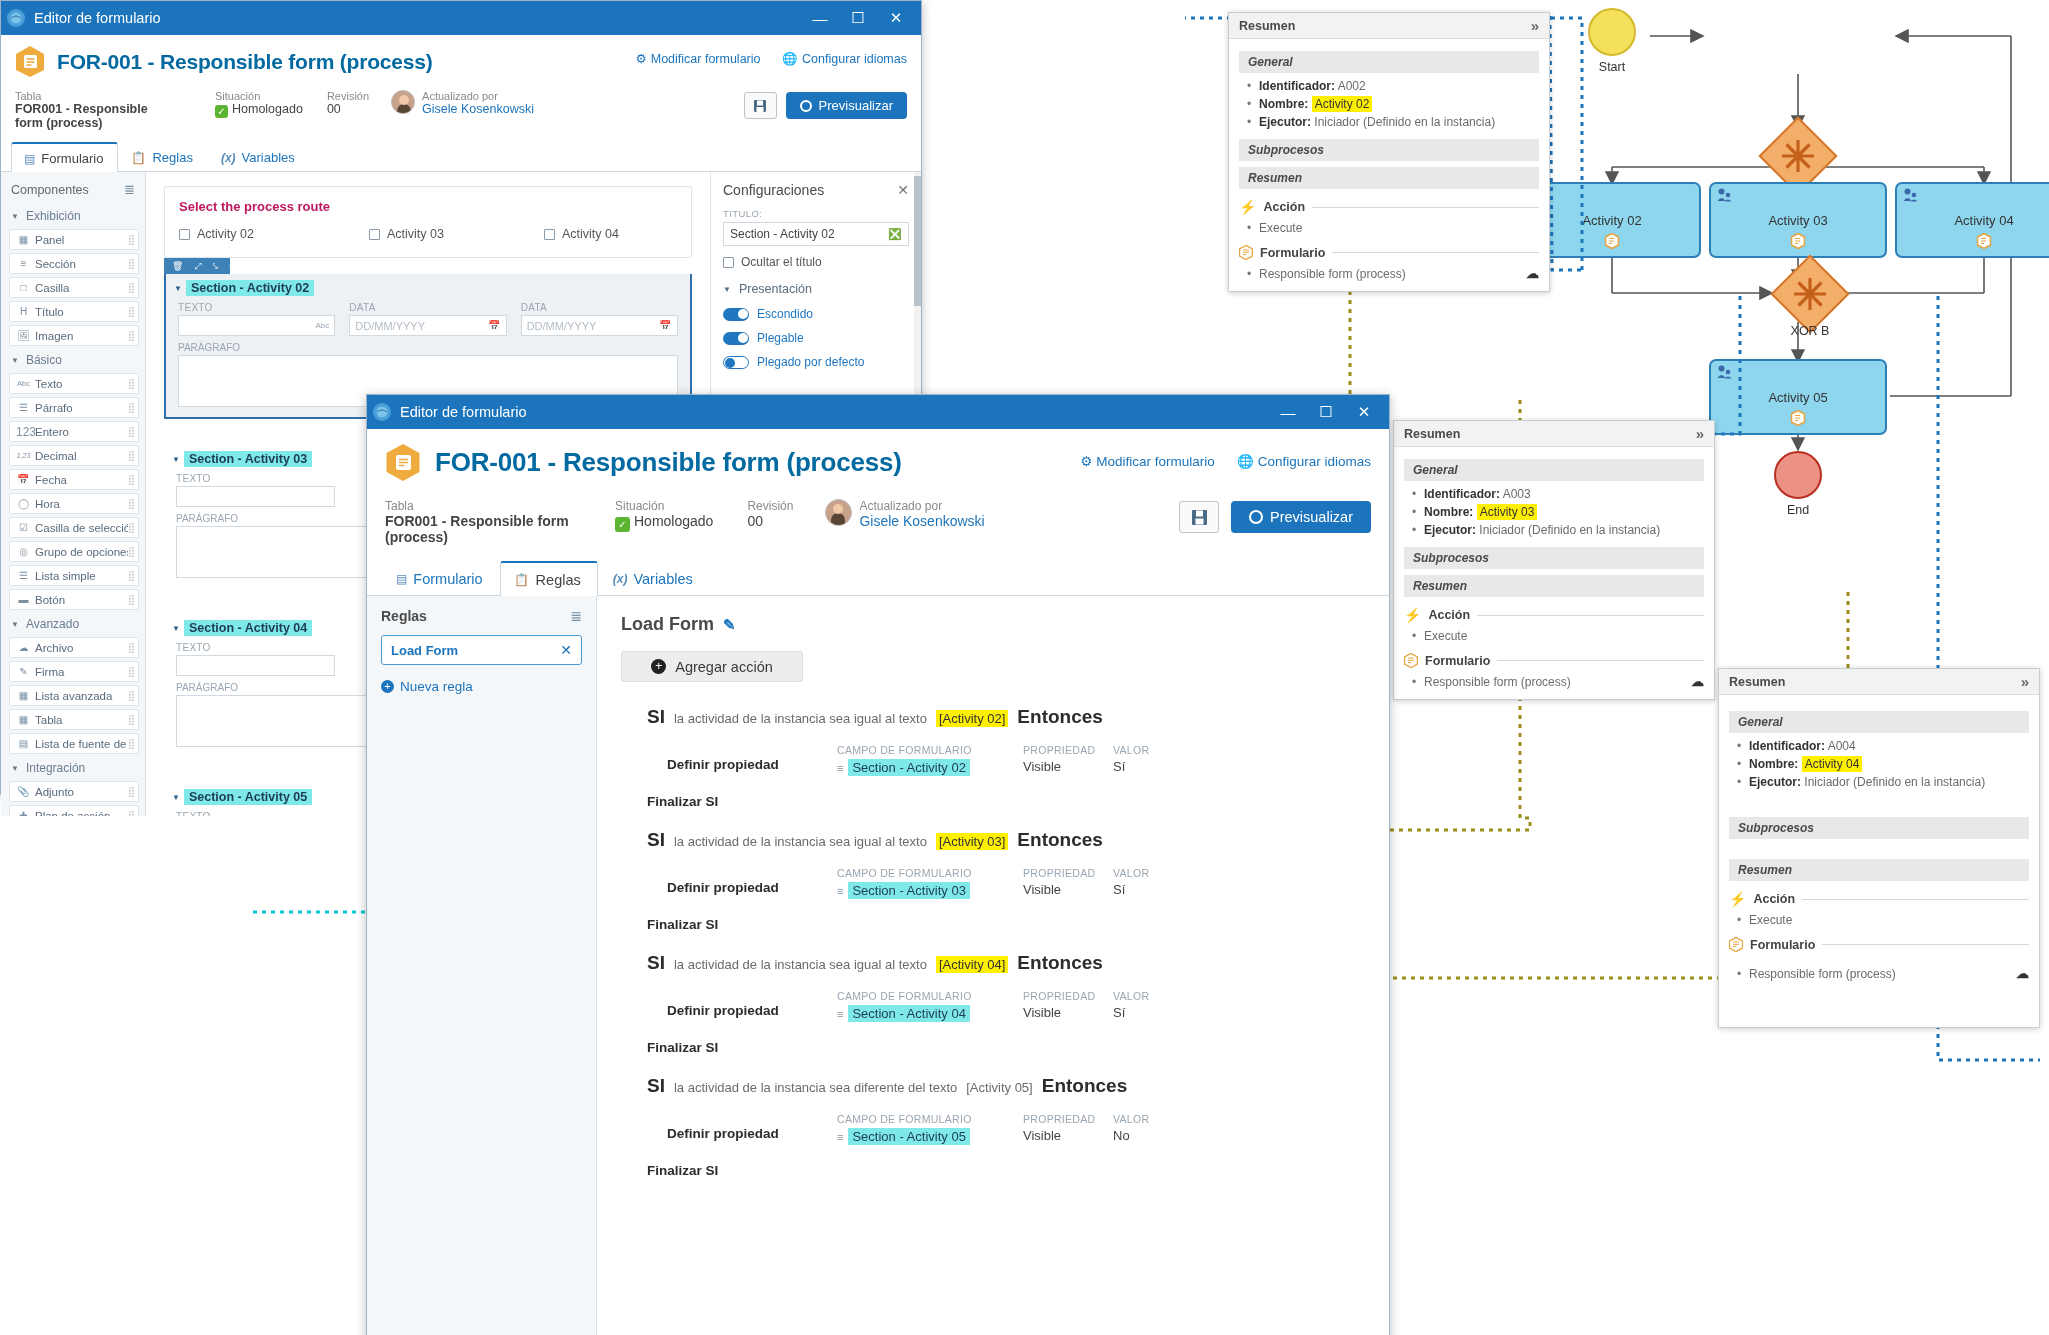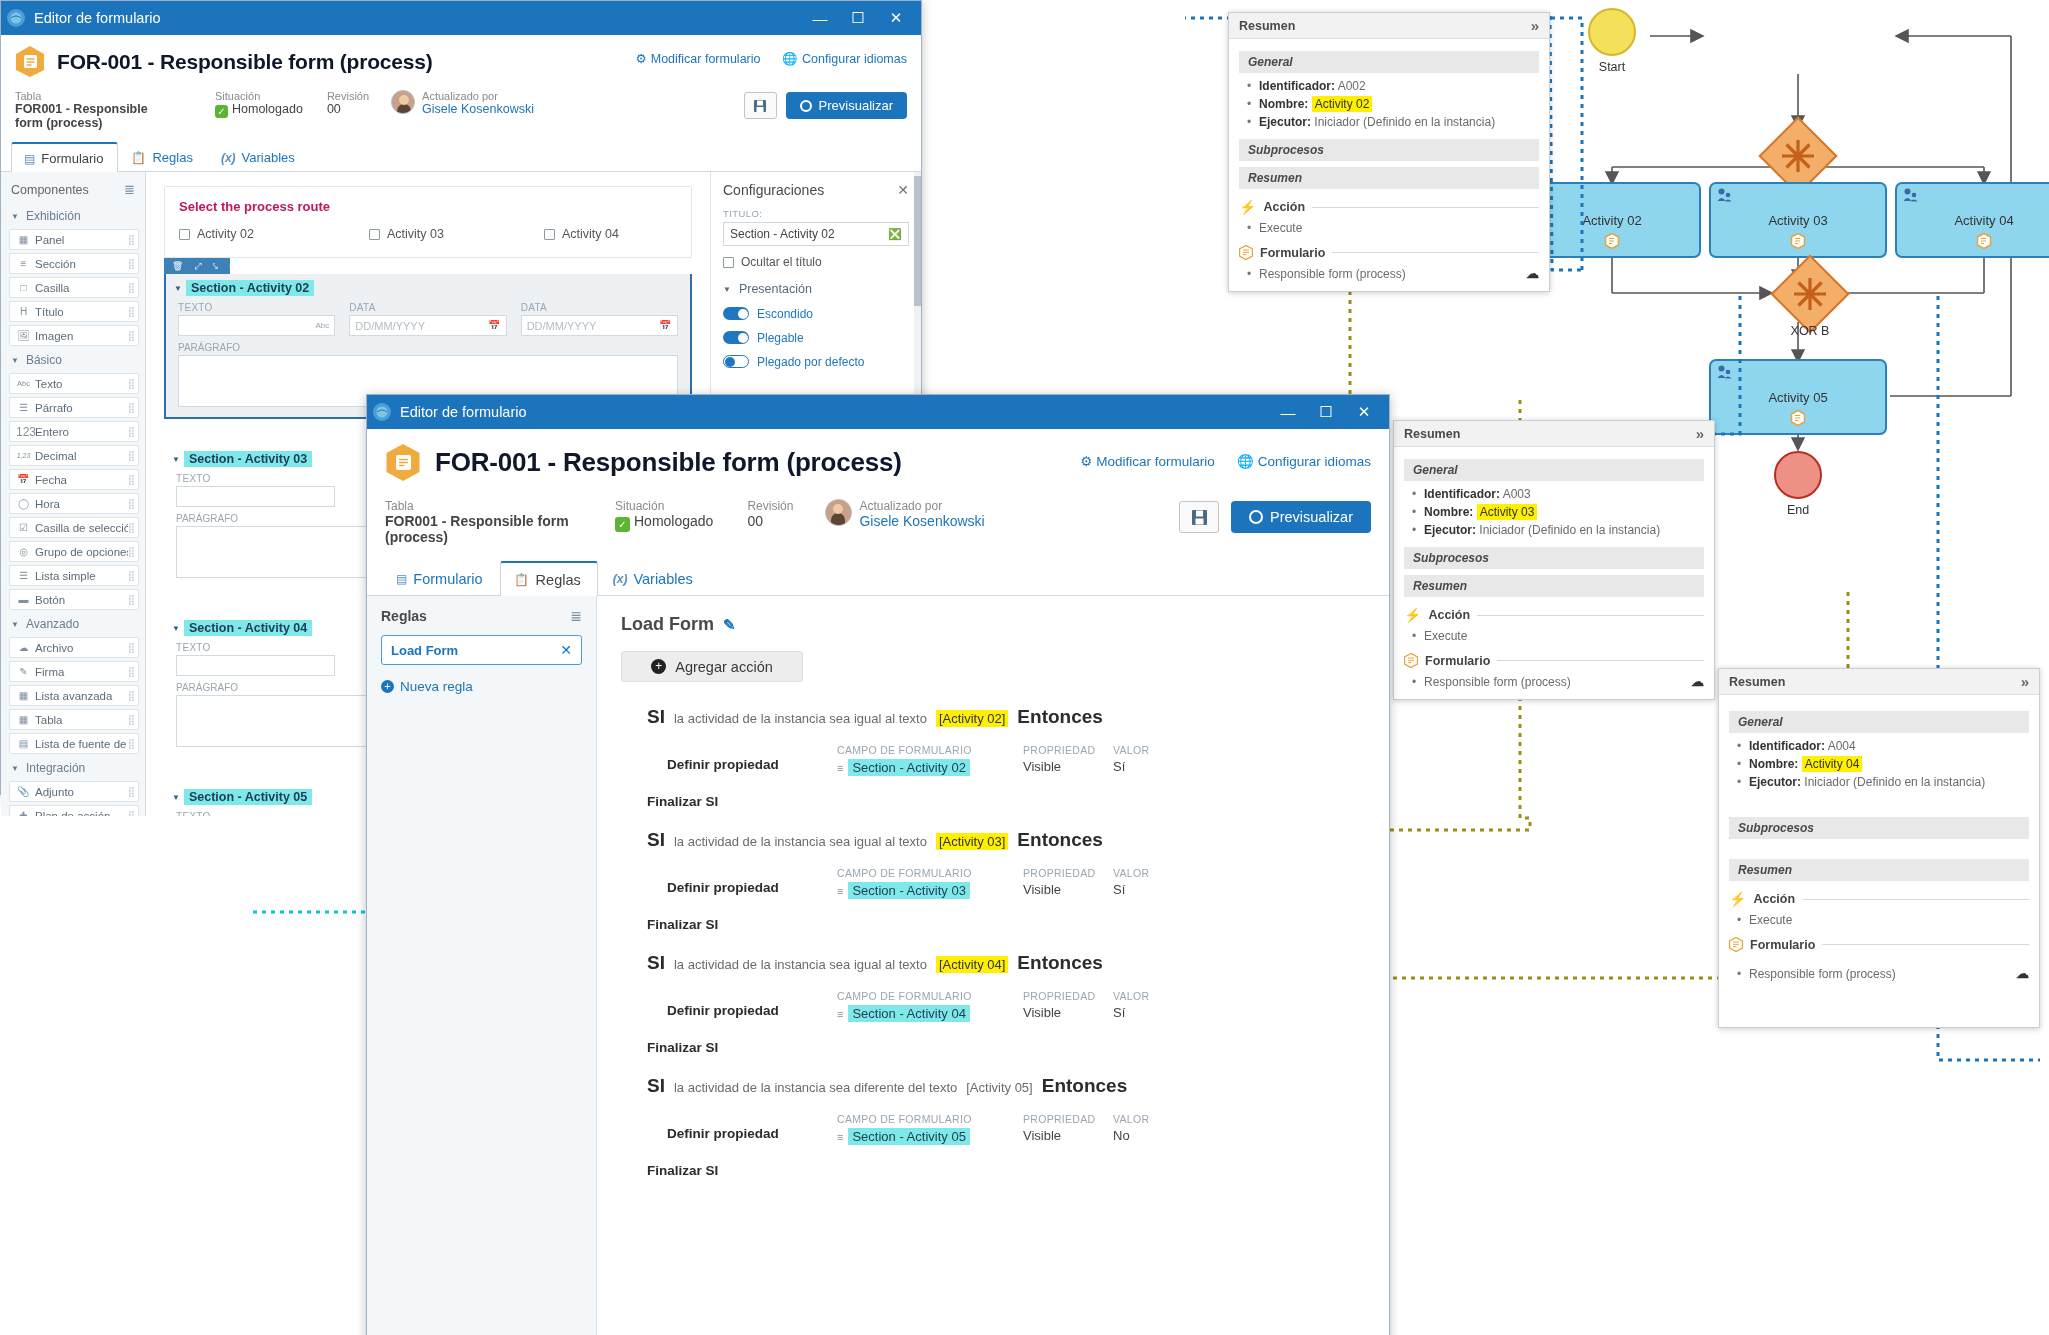--- a/index.html
+++ b/index.html
@@ -24,21 +24,21 @@
   .tb-btns { display:flex; gap:0; }
   .tb-btn { width:38px;height:28px;display:flex;align-items:center;
             justify-content:center;color:#fff;font-size:15px; }
 
   
   .fhead { padding:10px 14px 0 14px; }
   .fhead-row1 { display:flex; align-items:flex-start; }
   .hexicon { width:30px;height:33px;flex:0 0 auto;margin-right:12px;
              position:relative; }
   .hexicon svg { display:block; }
-  .ftitle { font-size:21px; font-weight:bold; color:#0f172a;
+  .ftitle { font-size:21px; font-weight:bold; color:#0369a1;
             letter-spacing:-.2px; line-height:33px; }
   .fhead-links { margin-left:auto; display:flex; gap:22px; font-size:12.5px;
                  color:#1c75bc; padding-top:6px; white-space:nowrap;}
   .fhead-links span.ic { margin-right:4px; }
   .fhead-row2 { display:flex; align-items:flex-start; margin-top:12px;
                 font-size:12px; }
   .meta { margin-right:40px; }
   .meta .lbl { color:#8a8a8a; font-size:11px; }
   .meta .val { color:#444; font-weight:bold; font-size:12.5px; }
   .meta .val.norm { font-weight:normal; }
@@ -141,21 +141,21 @@
   .cfg-lbl { font-size:9.5px; color:#9aa6b1; letter-spacing:.4px; }
   .cfg-in { border:1px solid #cfd8e0; height:24px; display:flex;
             align-items:center; padding:0 6px; font-size:12px; color:#444;
             margin:3px 0 9px 0; }
   .cfg-in .clr { margin-left:auto; color:#b8c2cb; font-size:11px;}
   .cfg-chk { display:flex; align-items:center; gap:7px; font-size:12px;
             color:#555; margin-bottom:13px;}
   .cfg-grp { display:flex; align-items:center; gap:8px; font-size:12.5px;
             color:#5a6b7c; margin-bottom:11px;}
   .cfg-grp .caret { font-size:8px;}
-  .tg-row { display:flex; align-items:flex-start; gap:8px; margin-bottom:10px; }
+  .tg-row { display:flex; align-items:center; gap:8px; margin-bottom:10px; }
   .tg { width:26px;height:13px;border-radius:7px;background:#2077c0;
         position:relative; flex:0 0 26px;}
   .tg:after{content:"";position:absolute;right:1.5px;top:1.5px;width:10px;
         height:10px;border-radius:50%;background:#fff;}
   .tg.off:after{right:auto;left:1.5px;}
   .tg.off{background:#fff;border:1px solid #2077c0;height:13px;}
   .tg.off:after{background:#2077c0;top:1px;left:1px;}
   .tg-lbl { font-size:12px;color:#2077c0;}
   .scroll-v { position:absolute; right:0; top:0; width:7px; bottom:0;
         background:#f1f1f1;}

